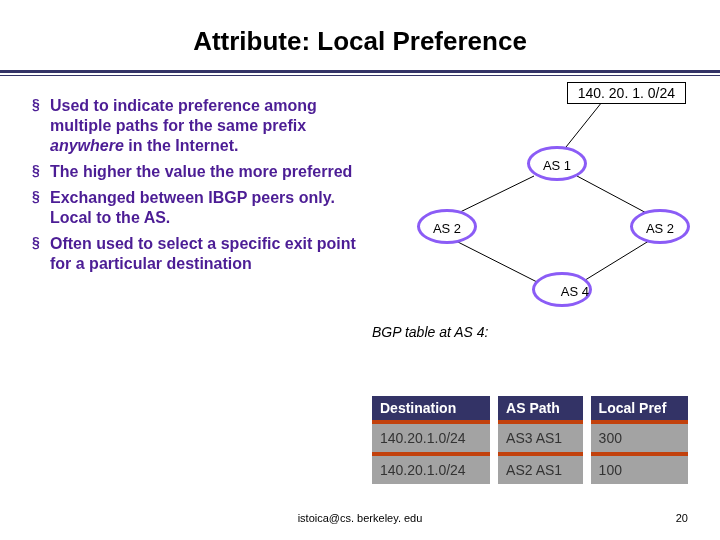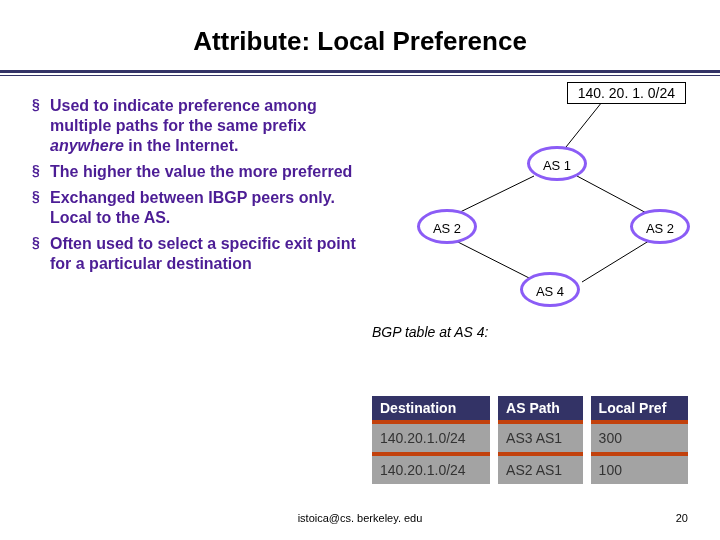--- a/index.html
+++ b/index.html
@@ -157,21 +157,21 @@
       <line x1="230" y1="-2" x2="190" y2="48" stroke="#000" stroke-width="1"></line>
 
       <line x1="162" y1="72" x2="80" y2="112" stroke="#000" stroke-width="1"></line>
       <line x1="205" y1="72" x2="280" y2="112" stroke="#000" stroke-width="1"></line>
       <line x1="80" y1="135" x2="165" y2="178" stroke="#000" stroke-width="1"></line>
       <line x1="280" y1="135" x2="210" y2="178" stroke="#000" stroke-width="1"></line>
     </svg>
     <div class="as-node" style="left:155px; top:42px;">AS 1</div>
     <div class="as-node" style="left:45px; top:105px;">AS 2</div>
     <div class="as-node" style="left:258px; top:105px;">AS 2</div>
-    <div class="as-node" style="left:148px; top:168px;">AS 4</div>
+    <div class="as-node" style="left:160px; top:168px;text-align:right;">AS 4</div>
     <div class="bgp-caption">BGP table at AS 4:</div>
   </div>
 
   <table class="bgp-table">
     <tbody>
         <tr>
       <th>Destination</th>
       <th>AS Path</th>
       <th>Local Pref</th>
     </tr>

